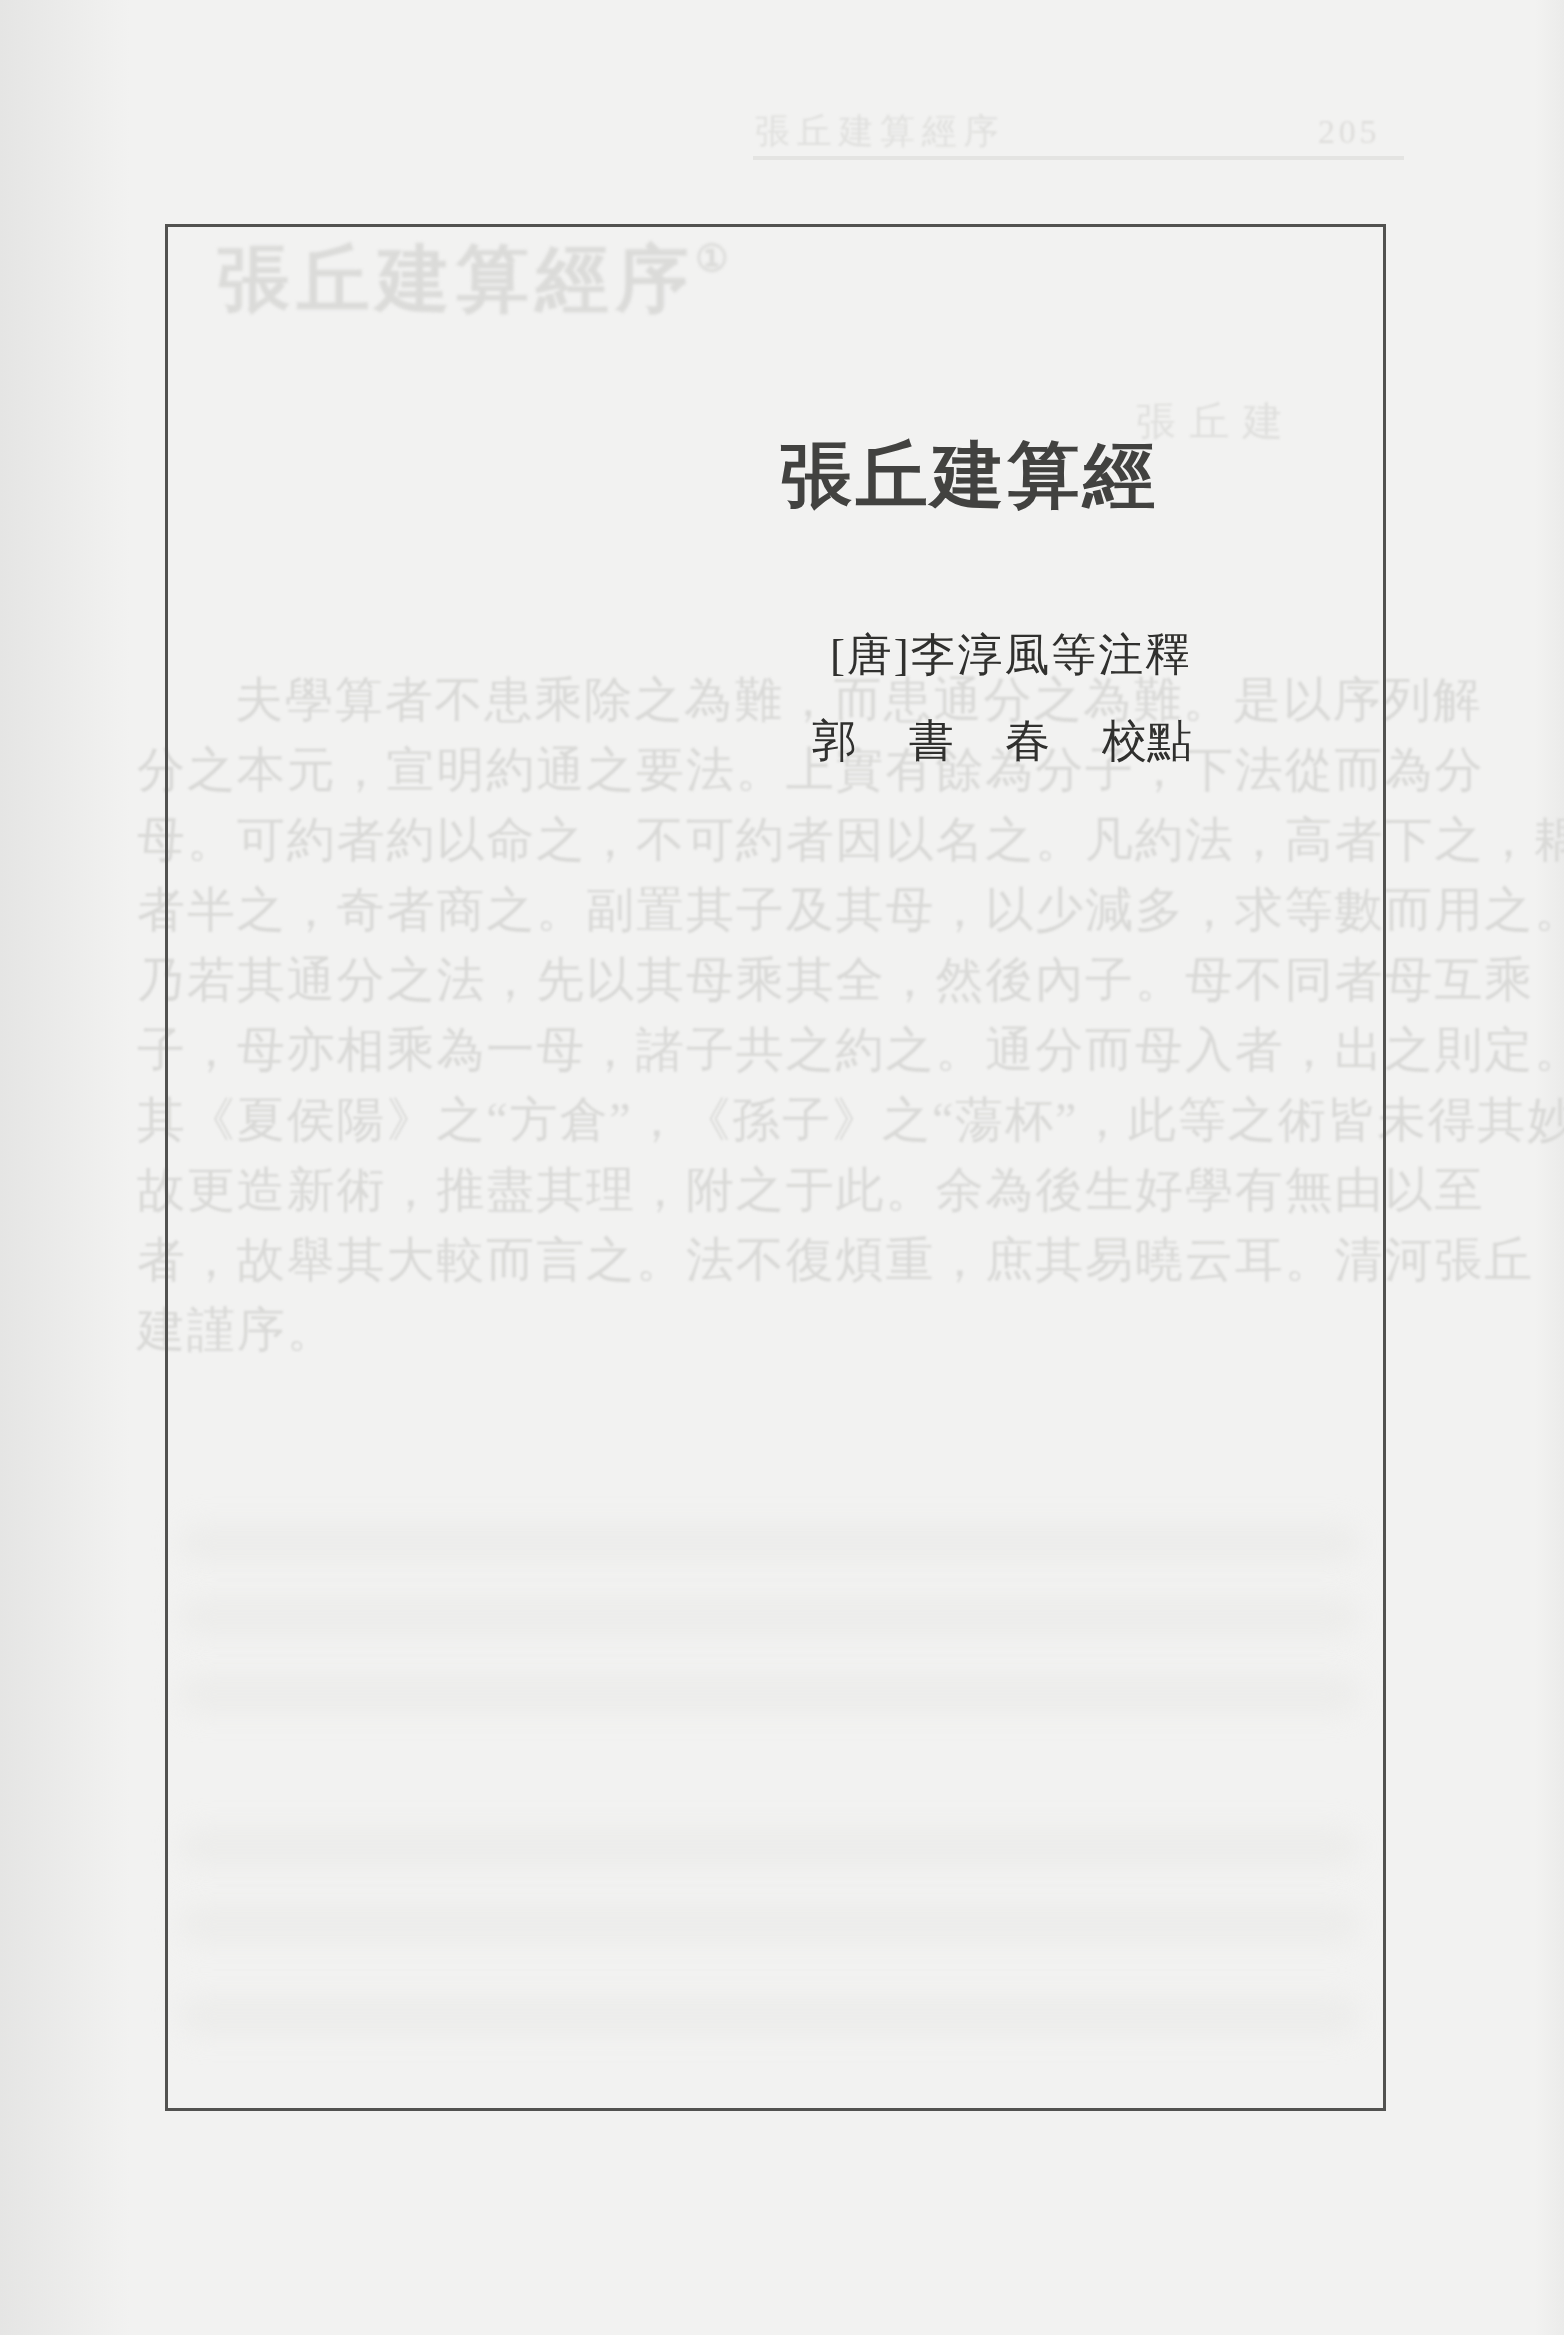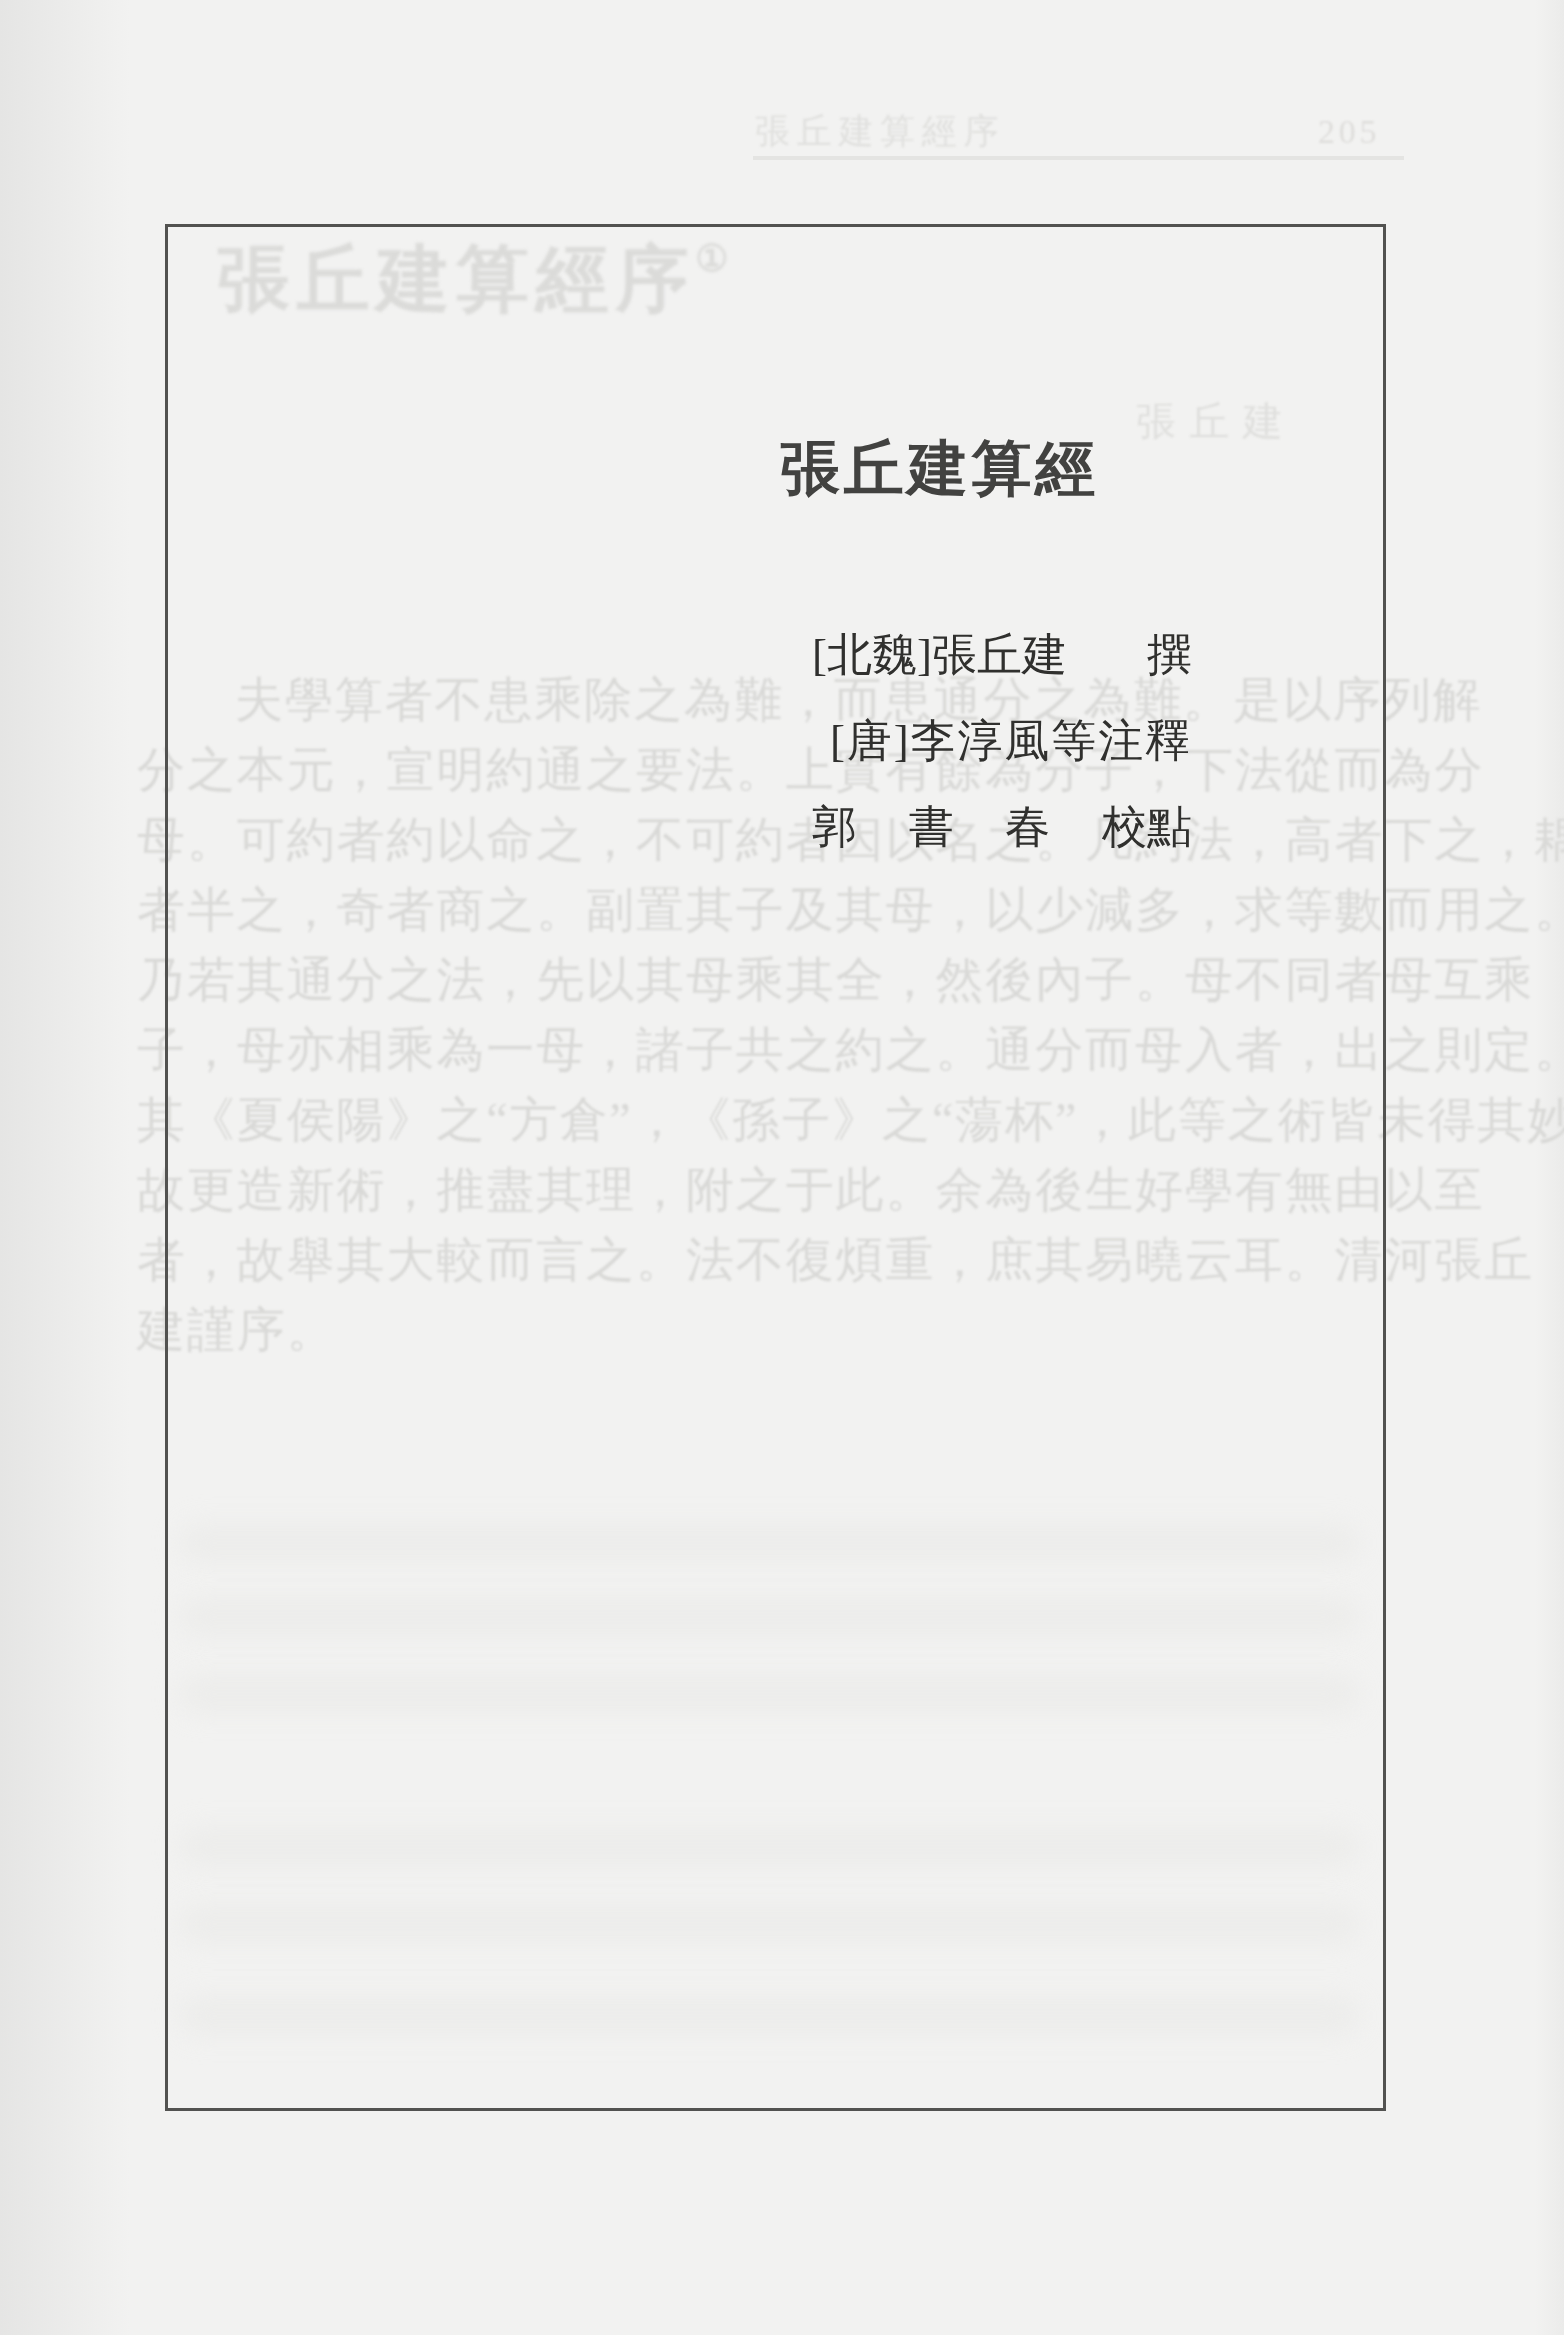--- a/index.html
+++ b/index.html
@@ -66,21 +66,21 @@
 
   
   .frame {
     position:absolute; left:165px; top:224px; width:1221px; height:1887px;
     border:3.8px solid #525250; box-sizing:border-box;
     z-index:2;
   }
   .book-title {
     position:absolute; left:780px; top:434px; margin:0;
     font-family:"DejaVu Sans", sans-serif;
-    font-weight:700; font-size:60px; line-height:1.15;
+    font-weight:700; font-size:72px; line-height:1.15;
     letter-spacing:3.8px; color:#424240; white-space:nowrap;
     z-index:3;
   }
   .byline {
     position:absolute; left:812px; top:632px; width:380px;
     font-size:45px; color:#30302e; z-index:3;
   }
   .by-row {
     display:flex; justify-content:space-between;
     height:46px; line-height:46px; margin-bottom:40px;
@@ -124,24 +124,20 @@
   <div class="smudge" style="top:1674px;"></div>
   <div class="smudge" style="top:1827px;"></div>
   <div class="smudge" style="top:1904px;"></div>
   <div class="smudge" style="top:1996px;"></div>
 
   <div class="frame"></div>
 
   <h1 class="book-title">張丘建算經</h1>
 
   <div class="byline">
-    <div class="by-row">
-      <span>[北魏]張丘建</span>
-      <span>撰</span>
-    </div>
     <div class="by-row track">
       <span>[唐]李淳風等注釋</span>
     </div>
     <div class="by-row">
       <span>郭</span>
       <span>書</span>
       <span>春</span>
       <span>校點</span>
     </div>
   </div>

